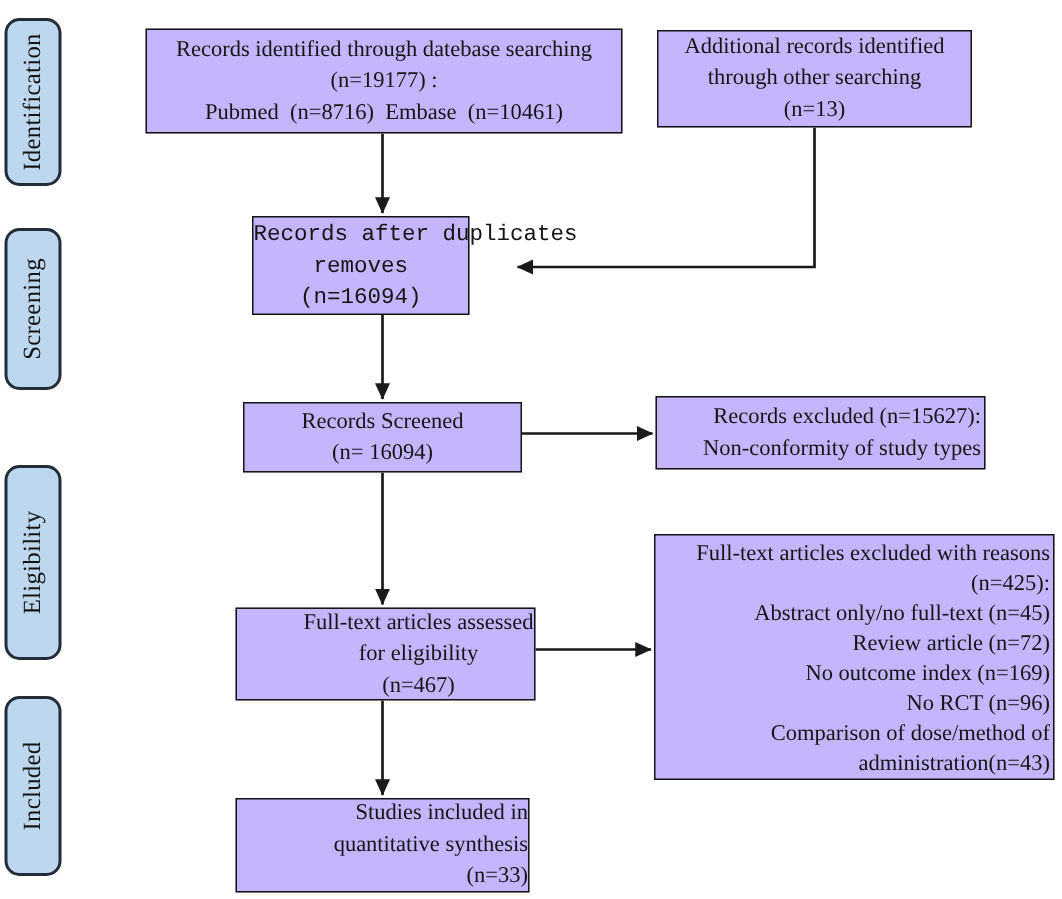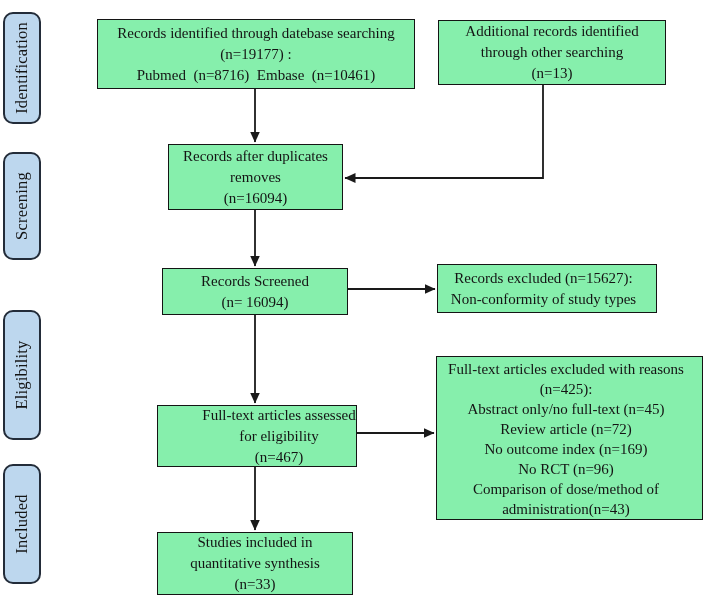--- a/index.html
+++ b/index.html
@@ -16,34 +16,34 @@
     overflow: hidden;
   }
   .arrows {
     position: absolute;
     left: 0; top: 0;
     width: 708px; height: 599px;
     pointer-events: none;
   }
   .fbox {
     position: absolute;
-    background: #86efac;
+    background: #c4b5fd;
     border: 1.6px solid var(--box_border, #141414);
     display: flex;
     flex-direction: column;
     justify-content: center;
     text-align: center;
     font-size: 15px;
     line-height: 21px;
   }
   .fbox .bline { white-space: pre; }
   .fbox.left-align {
-    text-align: center;
+    text-align: right;
     padding-left: 7px;
-    padding-right: 14px;
+    padding-right: 2px;
   }
   .fbox.dense { line-height: 20px; justify-content: flex-start; padding-top: 2px; }
   .stage {
     position: absolute;
     background: var(--sidebar_fill, #bdd7ee);
     border: 2px solid var(--sidebar_border, #232c39);
     border-radius: 10px;
     display: flex;
     align-items: center;
     justify-content: center;
@@ -51,27 +51,27 @@
   }
   .stage .stage-label {
     transform: rotate(-90deg);
     white-space: nowrap;
     font-size: 16.5px;
     letter-spacing: 0.2px;
     color: var(--text, #141414);
   }
   
   .b-identified { left: 97px;  top: 19px;  width: 318px; height: 70px; }
-  .b-additional { left: 438px; top: 20px;  width: 228px; height: 65px; }
-  .b-duplicates { left: 168px; top: 144px; width: 175px; height: 66px; }
+  .b-additional { left: 438px; top: 20px;  width: 210px; height: 65px; }
+  .b-duplicates { left: 168px; top: 144px; width: 145px; height: 66px; font-family: Liberation Mono, monospace; }
   .b-screened   { left: 162px; top: 268px; width: 186px; height: 47px; }
   .b-excluded   { left: 437px; top: 264px; width: 220px; height: 49px; }
   .b-fulltext   { left: 157px; top: 405px; width: 200px; height: 62px; padding-left: 44px; }
   .b-reasons    { left: 436px; top: 356px; width: 267px; height: 164px; }
-  .b-included   { left: 157px; top: 532px; width: 196px; height: 63px; }
+  .b-included   { left: 157px; top: 532px; width: 196px; height: 63px; align-items: flex-end; }
   
   .s-identification { left: 3px; top: 12px;  width: 38px; height: 112px; }
   .s-screening      { left: 3px; top: 152px; width: 38px; height: 108px; }
   .s-eligibility    { left: 3px; top: 310px; width: 38px; height: 130px; }
   .s-included       { left: 3px; top: 464px; width: 38px; height: 120px; }
 </style>
 </head>
 <body>
 
 <div class="canvas">

